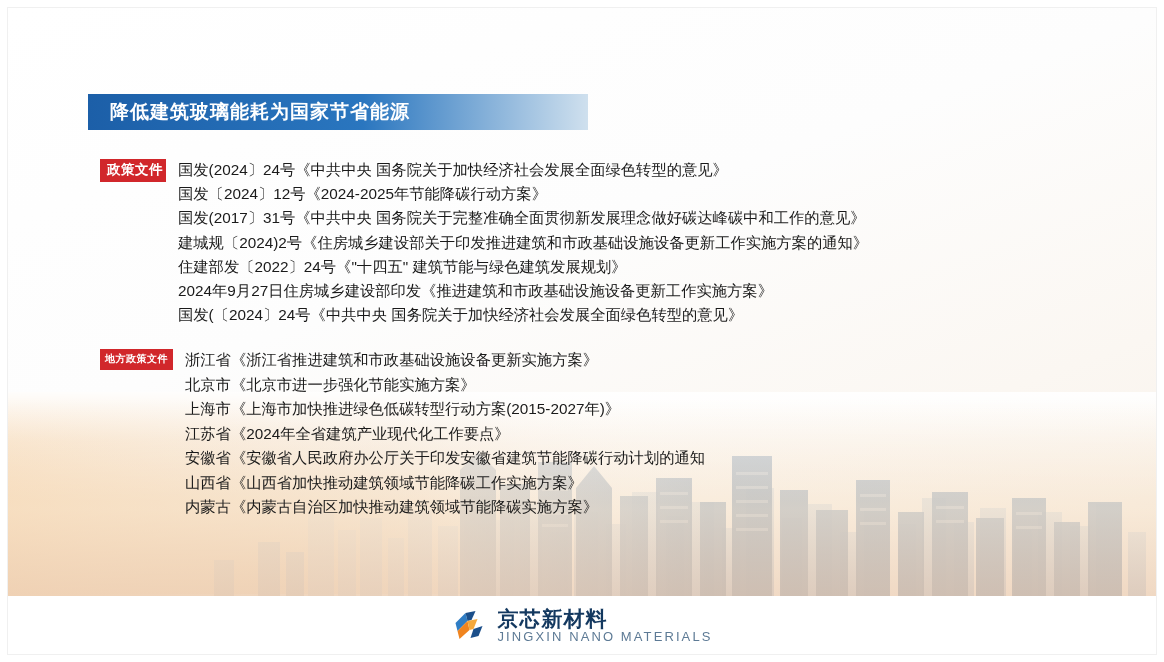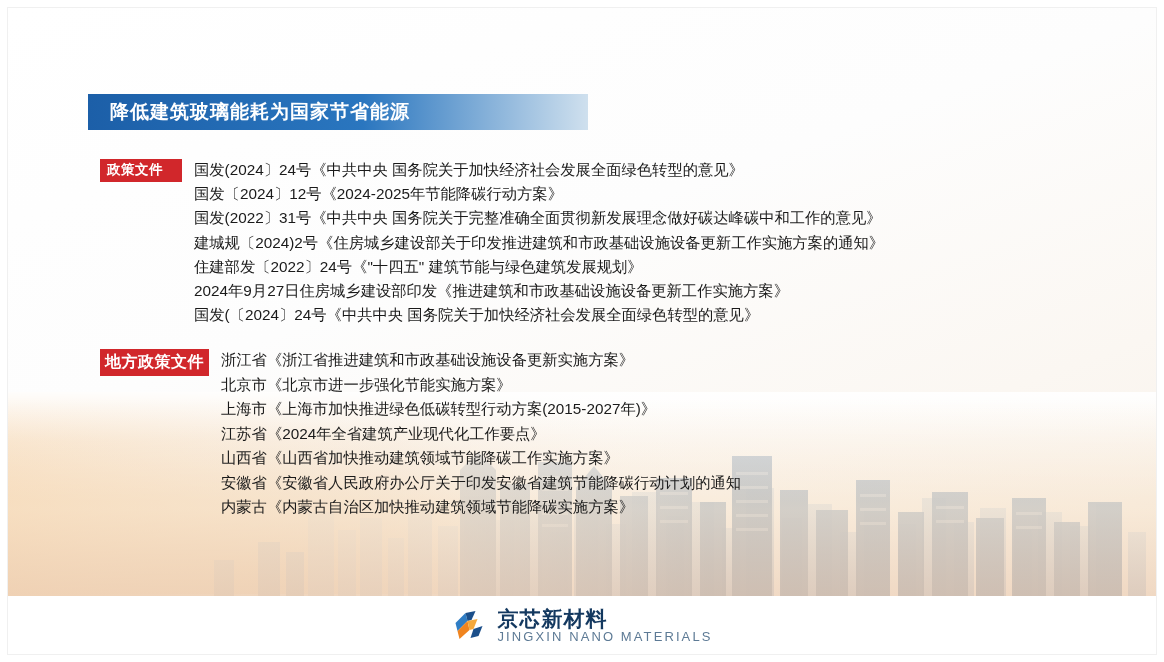--- a/index.html
+++ b/index.html
@@ -97,28 +97,28 @@
     align-items: flex-start;
   }
   .section.s1 { left: 92px; top: 150px; }
   .section.s2 { left: 92px; top: 340px; }
 
   .tag {
     background: #d1272b;
     color: #ffffff;
     font-size: 13.5px;
     font-weight: bold;
-    padding: 3px 19px 4px 7px;
+    padding: 3px 3px 4px 7px;
     line-height: 1.15;
     white-space: nowrap;
     margin-top: 1px;
     letter-spacing: 0.5px;
   }
   .tag.small {
-    font-size: 16px;
+    font-size: 10px;
     padding: 4px 5px 5px 5px;
   }
   .lines {
     margin-left: 12px;
   }
   .line {
     font-size: 15.3px;
     color: #1a1a1a;
     line-height: 24.2px;
     white-space: nowrap;
@@ -283,37 +283,37 @@
       <div class="title-bar">
         <span class="title-text">降低建筑玻璃能耗为国家节省能源</span>
       </div>
     </div>
 
     <div class="section s1">
       <div class="tag">政策文件</div>
       <div class="lines">
         <div class="line">国发(2024〕24号《中共中央 国务院关于加快经济社会发展全面绿色转型的意见》</div>
         <div class="line">国发〔2024〕12号《2024-2025年节能降碳行动方案》</div>
-        <div class="line">国发(2022〕31号《中共中央 国务院关于完整准确全面贯彻新发展理念做好碳达峰碳中和工作的意见》</div>
+        <div class="line">国发(2017〕31号《中共中央 国务院关于完整准确全面贯彻新发展理念做好碳达峰碳中和工作的意见》</div>
         <div class="line">建城规〔2024)2号《住房城乡建设部关于印发推进建筑和市政基础设施设备更新工作实施方案的通知》</div>
         <div class="line">住建部发〔2022〕24号《"十四五" 建筑节能与绿色建筑发展规划》</div>
         <div class="line">2024年9月27日住房城乡建设部印发《推进建筑和市政基础设施设备更新工作实施方案》</div>
         <div class="line">国发(〔2024〕24号《中共中央 国务院关于加快经济社会发展全面绿色转型的意见》</div>
       </div>
     </div>
 
     <div class="section s2">
       <div class="tag small">地方政策文件</div>
       <div class="lines">
         <div class="line">浙江省《浙江省推进建筑和市政基础设施设备更新实施方案》</div>
         <div class="line">北京市《北京市进一步强化节能实施方案》</div>
         <div class="line">上海市《上海市加快推进绿色低碳转型行动方案(2015-2027年)》</div>
         <div class="line">江苏省《2024年全省建筑产业现代化工作要点》</div>
+        <div class="line">安徽省《安徽省人民政府办公厅关于印发安徽省建筑节能降碳行动计划的通知</div>
         <div class="line">山西省《山西省加快推动建筑领域节能降碳工作实施方案》</div>
-        <div class="line">安徽省《安徽省人民政府办公厅关于印发安徽省建筑节能降碳行动计划的通知</div>
         <div class="line">内蒙古《内蒙古自治区加快推动建筑领域节能降碳实施方案》</div>
       </div>
     </div>
 
     <div class="logo">
       <svg class="logo-mark" viewBox="0 0 36 32">
         <polygon points="4,14 14,4 16,12 6,22" fill="#2f7dc4"></polygon>
         <polygon points="14,4 24,2 20,11 16,12" fill="#1b4f8a"></polygon>
         <polygon points="6,22 16,12 18,21 8,30" fill="#f0841f"></polygon>
         <polygon points="16,12 26,10 22,20 18,21" fill="#f4a83c"></polygon>

